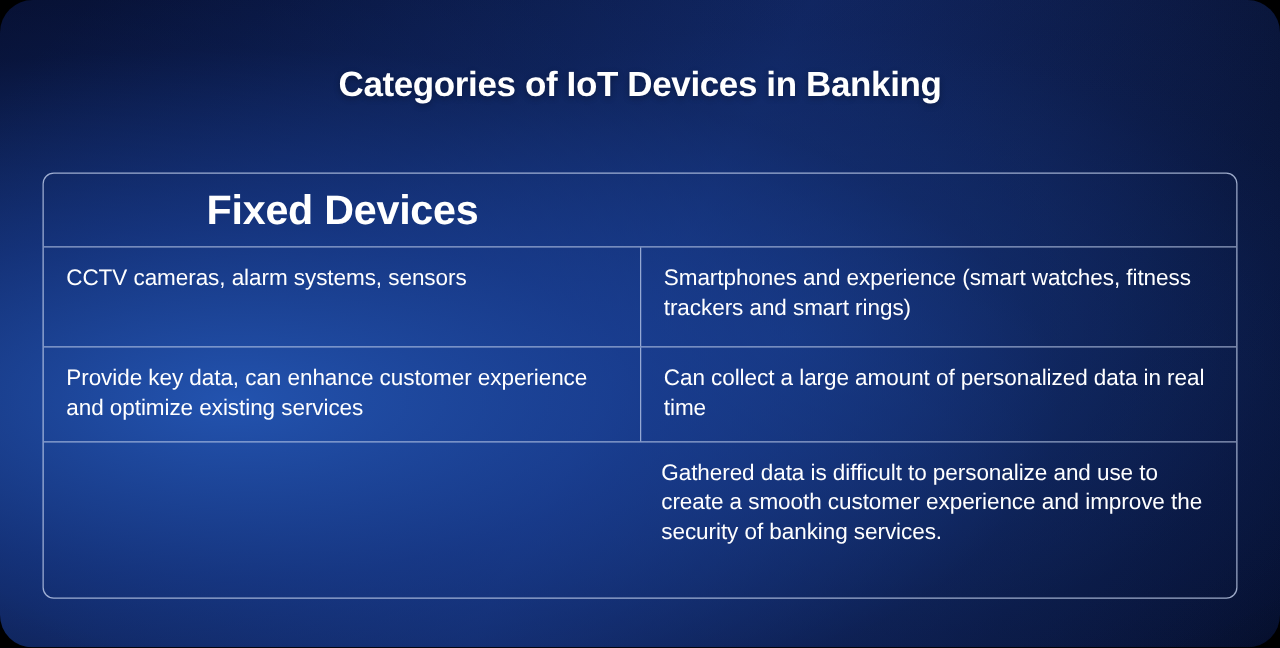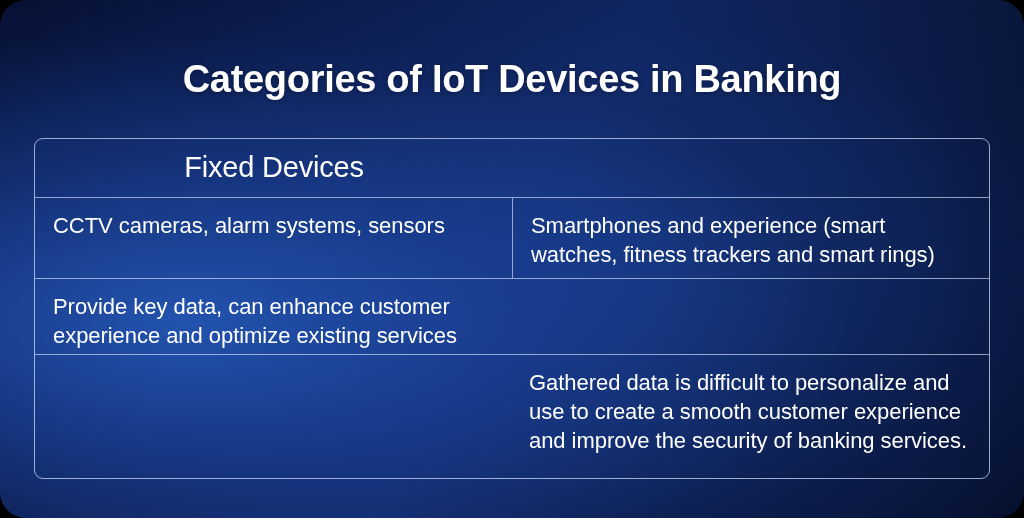--- a/index.html
+++ b/index.html
@@ -59,21 +59,21 @@
   }
 
   
   .title {
     position: absolute;
     left: 0;
     top: 34px;
     width: 1024px;
     text-align: center;
     color: #ffffff;
-    font-size: 38px;
+    font-size: 28px;
     font-weight: bold;
     letter-spacing: -0.3px;
     line-height: 1.1;
     z-index: 3;
     text-shadow: 0 1px 5px rgba(0,0,0,0.30);
   }
 
   
   .table {
     position: absolute;
@@ -107,29 +107,29 @@
 
   .col-left  { width: 478px; flex: 0 0 478px; }
   .col-right { width: 477px; flex: 1 1 auto; }
 
   
   .row-header { height: 59px; }
   .row-header .cell {
     display: flex;
     align-items: center;
     justify-content: center;
-    font-size: 29px;
-    font-weight: normal;
+    font-size: 33px;
+    font-weight: bold;
     letter-spacing: -0.2px;
   }
 
   
   .row-body .cell {
     padding: 13px 18px 12px 18px;
-    font-size: 22px;
+    font-size: 18px;
     line-height: 1.32;
     font-weight: normal;
     letter-spacing: -0.05px;
   }
   .row-1 { height: 80px; }
   .row-2 { height: 75px; }
   .row-3 { height: 126px; }
 </style>
 </head>
 <body>
@@ -144,20 +144,21 @@
       <div class="cell col-left">Fixed Devices</div>
     </div>
 
     <div class="row row-body row-1">
       <div class="cell col-left">CCTV cameras, alarm systems, sensors</div>
       <div class="cell col-right">Smartphones and experience (smart watches, fitness trackers and smart rings)</div>
     </div>
 
     <div class="row row-body row-2">
       <div class="cell col-left">Provide key data, can enhance customer experience and optimize existing services</div>
+      <div class="cell col-right">Can collect a large amount of personalized data in real time</div>
     </div>
 
     <div class="row row-body row-3">
       <div class="cell col-left">Gathered data is difficult to personalize and use to create a smooth customer experience and improve the security of banking services.</div>
     </div>
 
   </div>
 </div>
 
 </body></html>

